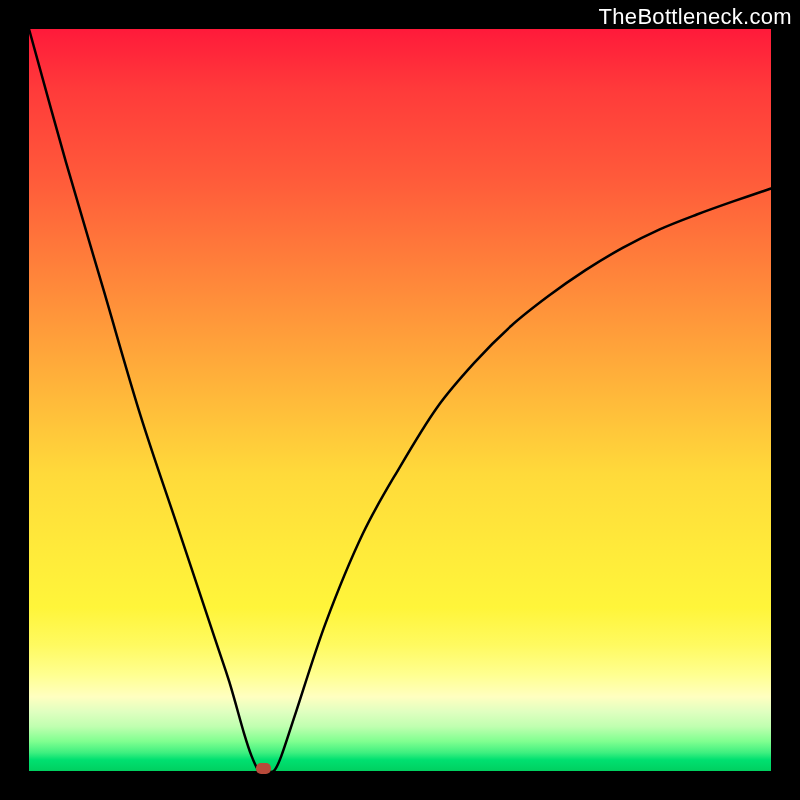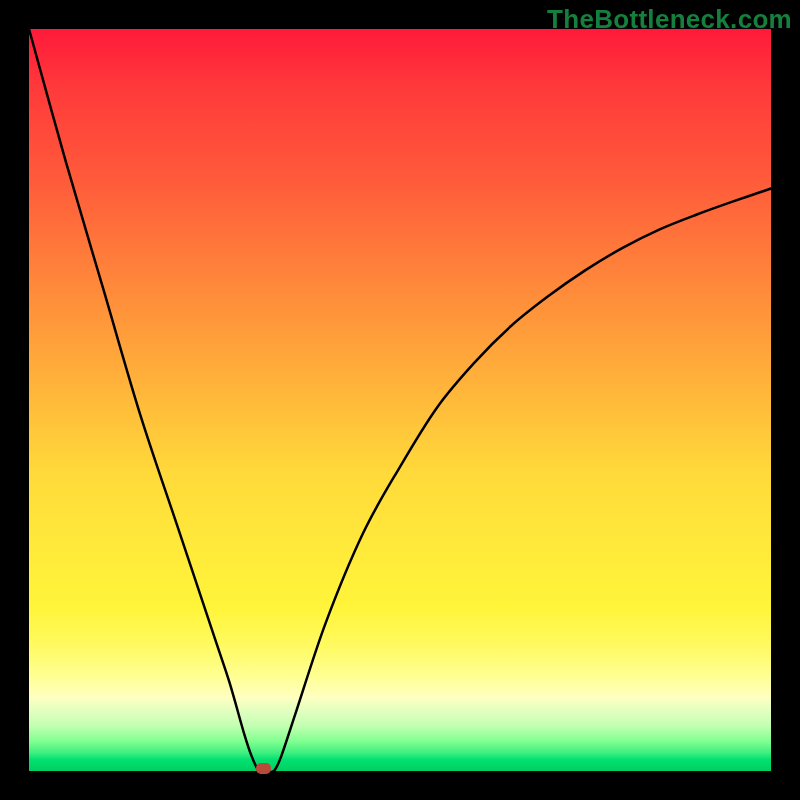--- a/index.html
+++ b/index.html
@@ -42,23 +42,23 @@
       #80ff90 96%,
       #40f080 97.5%,
       #00e070 98.5%,
       #00d060 100%
     );
   }
   .watermark {
     position: absolute;
     top: 4px;
     right: 8px;
-    color: #15803d;
-    font-size: 26px;
-    font-weight: bold;
+    color: #ffffff;
+    font-size: 22px;
+    font-weight: normal;
     letter-spacing: 0.3px;
   }
   svg.curve {
     position: absolute;
     top: 29px;
     left: 29px;
     width: 742px;
     height: 742px;
     overflow: visible;
   }

